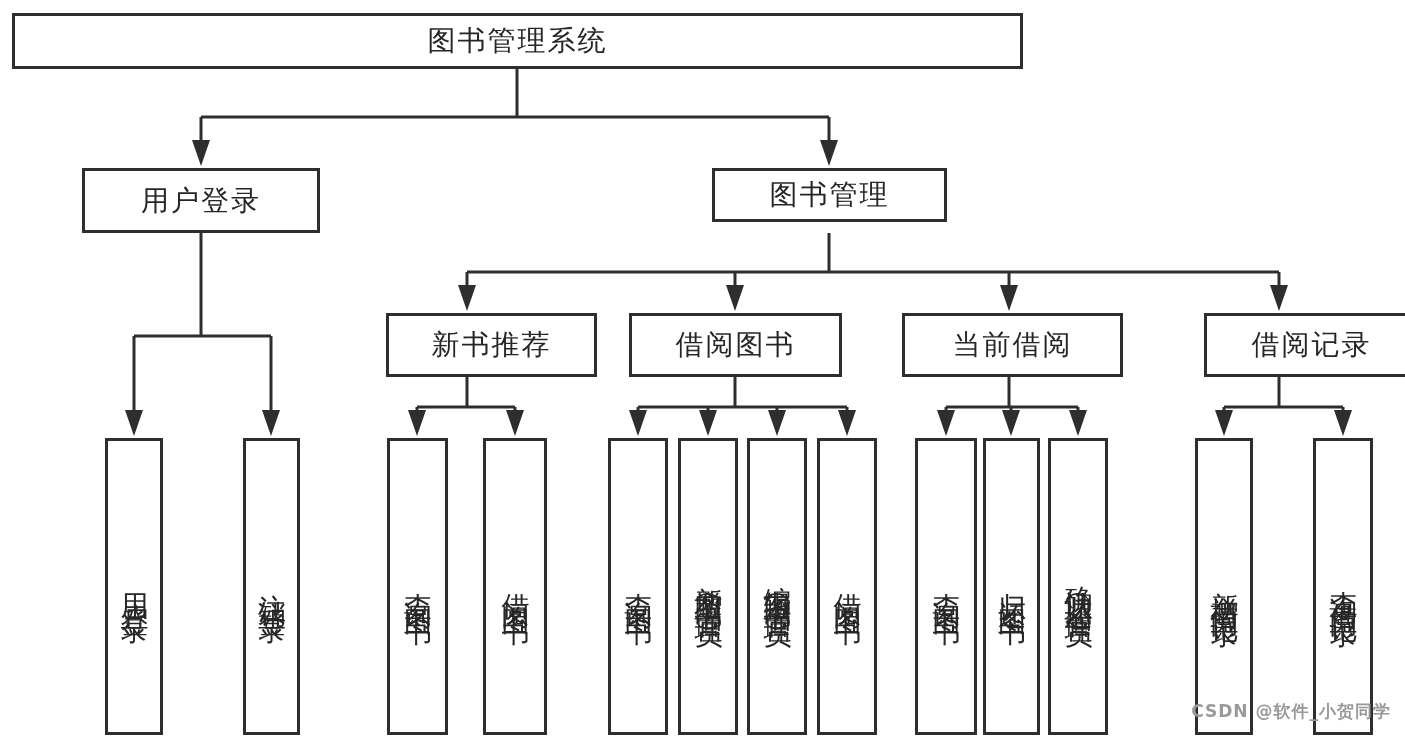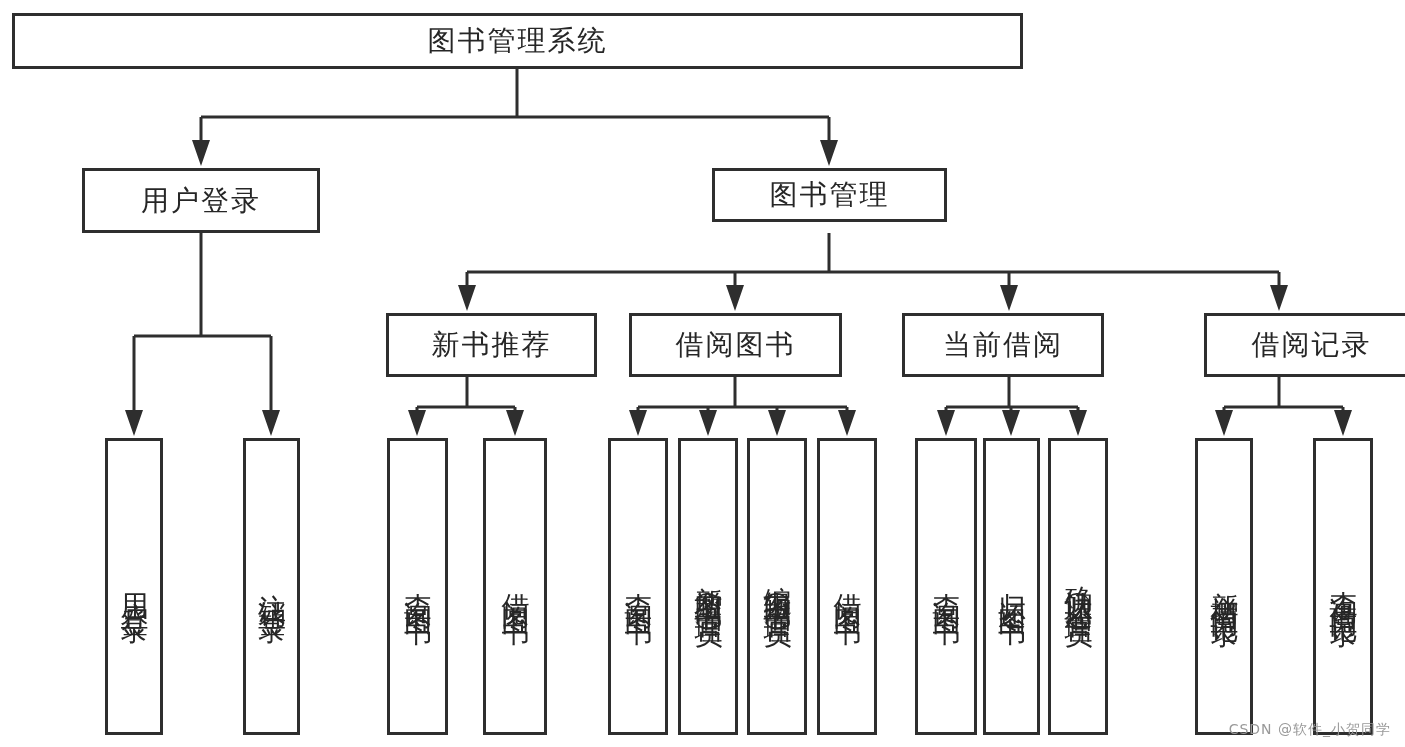--- a/index.html
+++ b/index.html
@@ -34,44 +34,45 @@
     letter-spacing: 8px;
     white-space: normal;
     line-height: 1;
   }
   
   .b-root { left: 12px;   top: 13px;  width: 1011px; height: 56px; }
   .b-n1   { left: 82px;   top: 168px; width: 238px;  height: 65px; }
   .b-n2   { left: 712px;  top: 168px; width: 235px;  height: 54px; }
   .b-m1   { left: 362px;  top: 313px; width: 211px;  height: 64px; margin-left: 24px; }
   .b-m2   { left: 629px;  top: 313px; width: 213px;  height: 64px; }
-  .b-m3   { left: 902px;  top: 313px; width: 202px;  height: 64px; }
+  .b-m3   { left: 902px;  top: 313px; width: 221px;  height: 64px; }
   .b-m4   { left: 1204px; top: 313px; width: 215px;  height: 64px; }
   
   .b-l1  { left: 105px;  top: 438px; width: 58px; height: 297px; }
   .b-l2  { left: 243px;  top: 438px; width: 57px; height: 297px; }
   .b-l3  { left: 387px;  top: 438px; width: 61px; height: 297px; }
   .b-l4  { left: 483px;  top: 438px; width: 64px; height: 297px; }
   .b-l5  { left: 608px;  top: 438px; width: 60px; height: 297px; }
   .b-l6  { left: 678px;  top: 438px; width: 60px; height: 297px; letter-spacing: 5px; }
   .b-l7  { left: 747px;  top: 438px; width: 60px; height: 297px; letter-spacing: 5px; }
   .b-l8  { left: 817px;  top: 438px; width: 60px; height: 297px; }
   .b-l9  { left: 915px;  top: 438px; width: 62px; height: 297px; }
   .b-l10 { left: 983px;  top: 438px; width: 57px; height: 297px; }
   .b-l11 { left: 1048px; top: 438px; width: 60px; height: 297px; letter-spacing: 5px; }
   .b-l12 { left: 1195px; top: 438px; width: 58px; height: 297px; letter-spacing: 6px; }
   .b-l13 { left: 1313px; top: 438px; width: 60px; height: 297px; letter-spacing: 6px; }
   #watermark {
     position: absolute;
     right: 14px;
-    bottom: 8px;
-    font-size: 14px;
+    bottom: 24px;
+    font-size: 17px;
     letter-spacing: 1px;
     color: #999999;
     white-space: nowrap;
+    font-weight: bold;
   }
 </style>
 </head>
 <body>
 
 <div id="canvas">
 
   <svg id="connectors" viewBox="0 0 1405 747" xmlns="http://www.w3.org/2000/svg">
 
     <path fill="none" stroke="#2e2e2e" stroke-width="3" d="M517 69 V117 M201 117 H829 M201 117 V150 M829 117 V150

